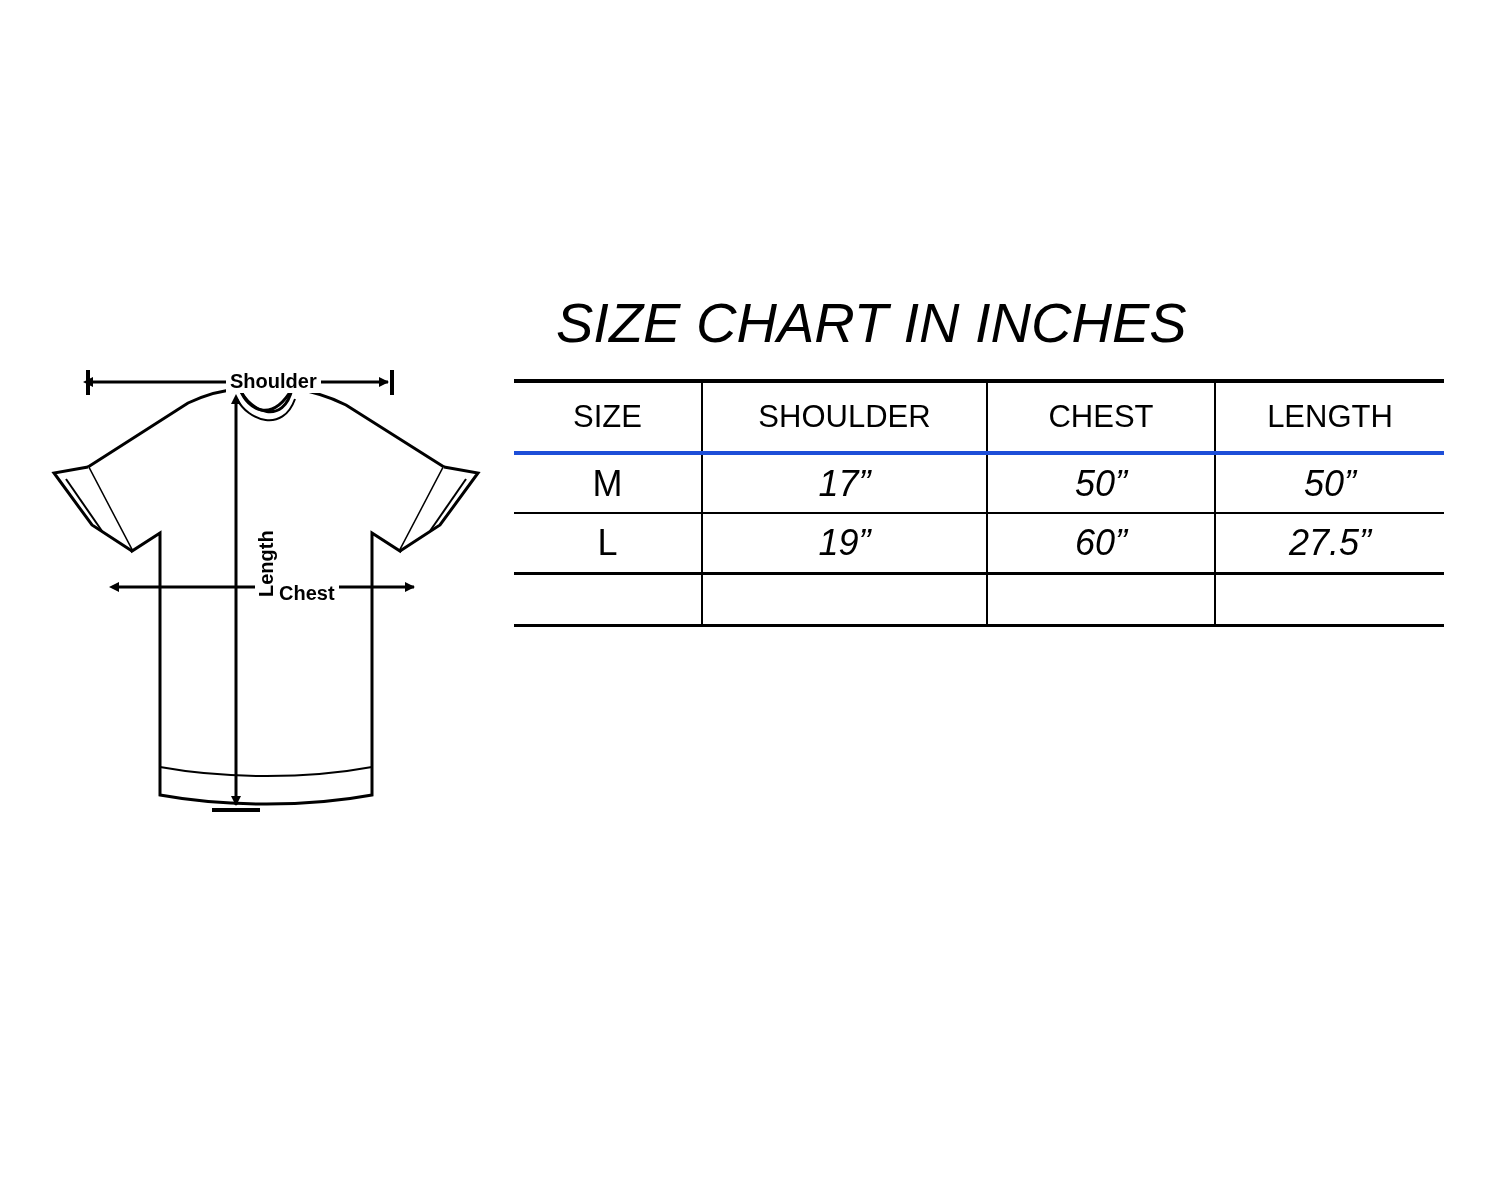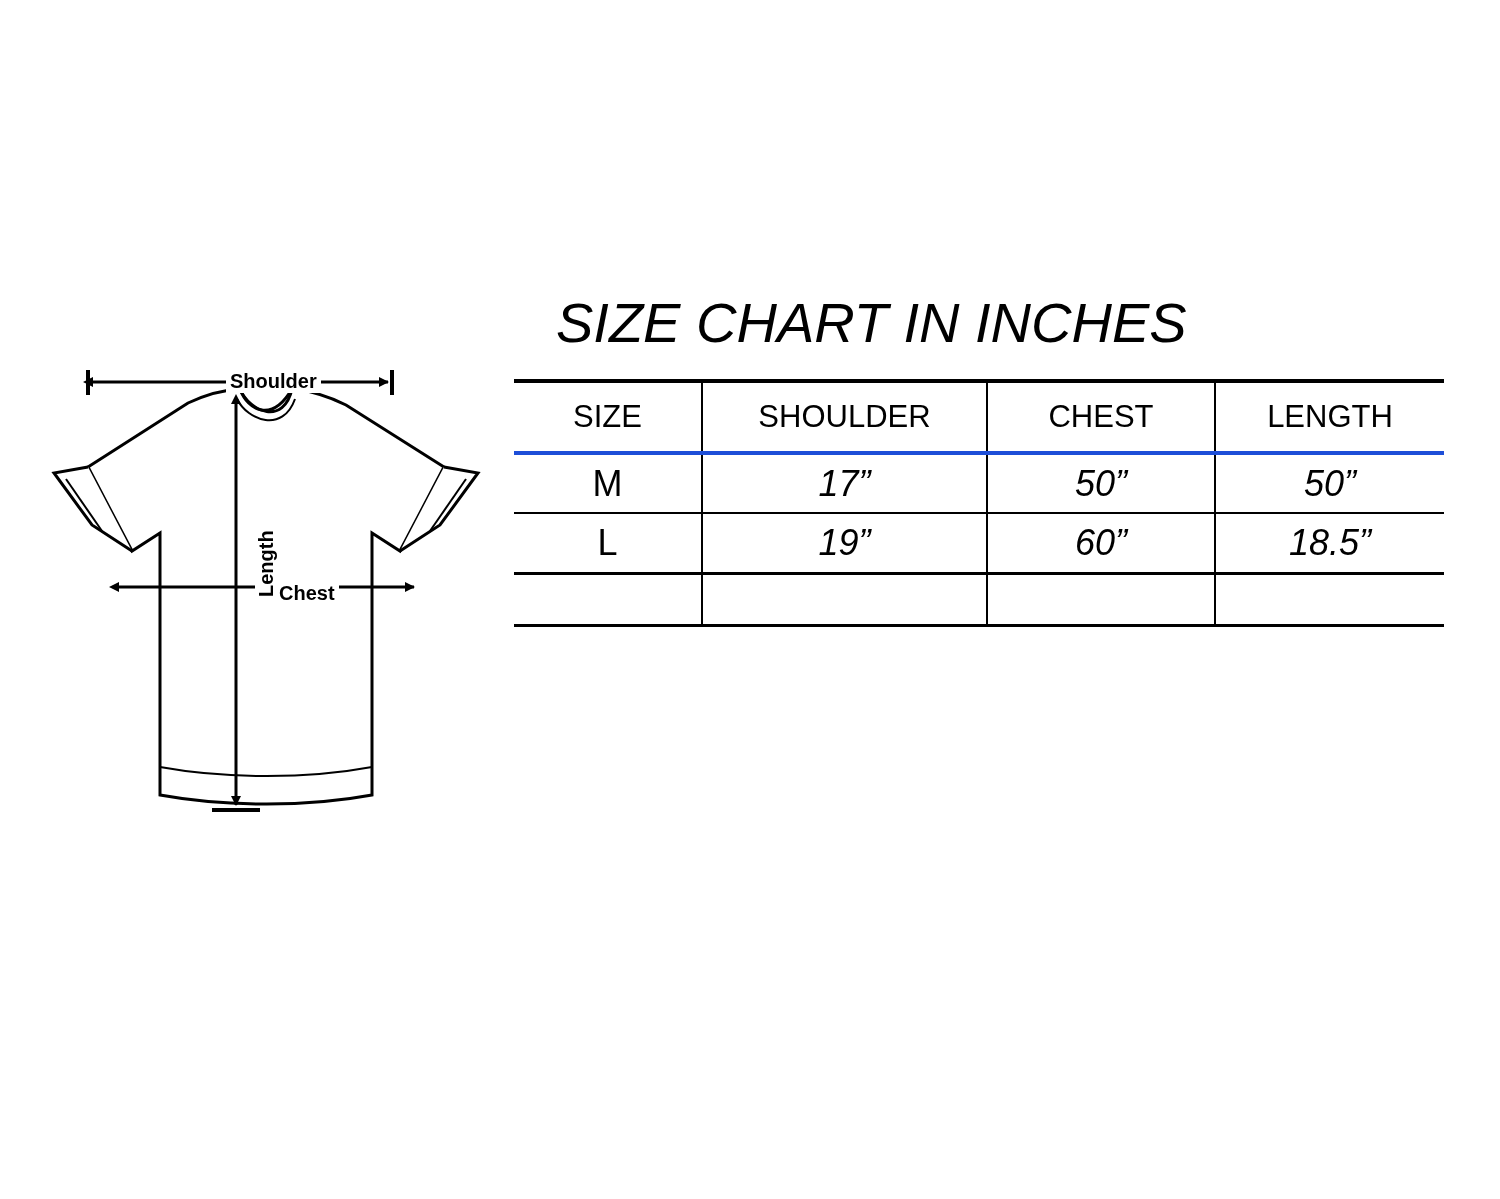--- a/index.html
+++ b/index.html
@@ -227,21 +227,21 @@
       <tr>
         <td>M</td>
         <td class="col-div val">17”</td>
         <td class="col-div val">50”</td>
         <td class="col-div val">50”</td>
       </tr>
       <tr>
         <td>L</td>
         <td class="col-div val">19”</td>
         <td class="col-div val">60”</td>
-        <td class="col-div val">18.5”</td>
+        <td class="col-div val">27.5”</td>
       </tr>
     </tbody>
     <tfoot>
       <tr class="filler">
         <td></td>
         <td class="col-div"></td>
         <td class="col-div"></td>
         <td class="col-div"></td>
       </tr>
       <tr class="bottom-rule">

